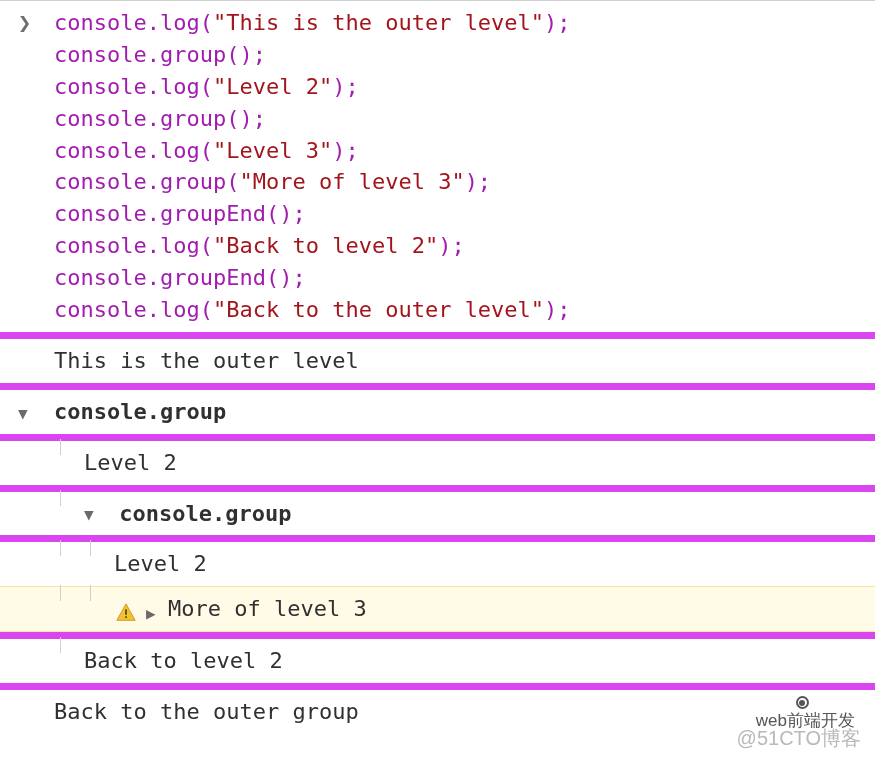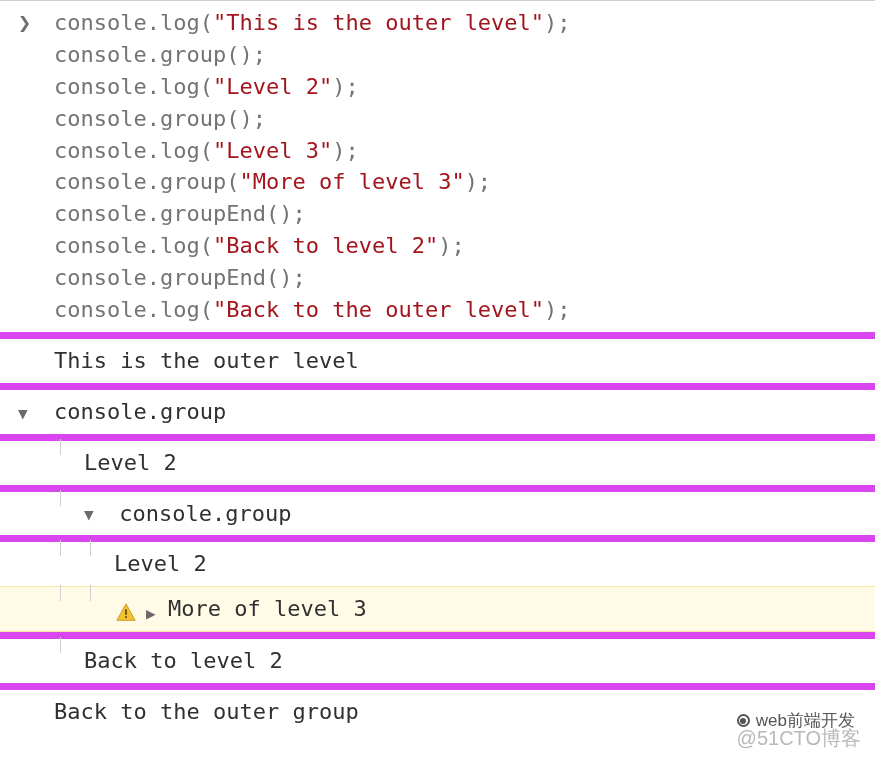--- a/index.html
+++ b/index.html
@@ -23,32 +23,32 @@
   .gutter {
     width: 42px;
     flex: 0 0 42px;
     color: #6f6f6f;
     text-align: left;
     padding-left: 10px;
     user-select: none;
   }
   .content { flex: 1 1 auto; padding-left: 4px; }
   .code-line { white-space: pre; }
-  .tok { color: #737373; margin-top: 35px; }
+  .tok { color: #a21caf; margin-top: 35px; }
   .str { color: #a3151d; }
   .disclosure {
     display: inline-block;
     width: 18px;
     color: #6a6a6a;
     font-size: 16px;
     margin-right: 4px;
   }
   .disclosure.open::before { content: "▼"; }
   .disclosure.closed::before { content: "▶"; }
-  .bold { font-weight: 400; }
+  .bold { font-weight: 700; }
   .warn-row {
     background: #fffbe6;
     border-top: 1px solid #f3e7a3;
     border-bottom: 1px solid #f3e7a3;
   }
   .warn-icon {
     display:inline-flex;
     align-items:center;
     justify-content:center;
     width:24px;height:24px;
@@ -70,21 +70,21 @@
     border-left:1px solid #cfcfcf;
   }
   .grp-row .content { display:flex; }
   .grp-text { flex:1; }
   .watermark1 {
     position: absolute;
     right: 20px; bottom: 40px;
     color: #555;
     font-family: "Helvetica Neue", Arial, sans-serif;
     font-size: 17px;
-    display:flex;align-items:center;
+    display:flex;align-items:center;flex-direction:column;
   }
   .watermark1 .dot {
     width:13px;height:13px;border:2px solid #555;border-radius:50%;
     display:inline-block;margin-right:6px;position:relative;
   }
   .watermark1 .dot::after{
     content:"";position:absolute;width:6px;height:6px;background:#555;border-radius:50%;
     left:50%;top:50%;transform:translate(-50%,-50%);
   }
   .watermark2 {

